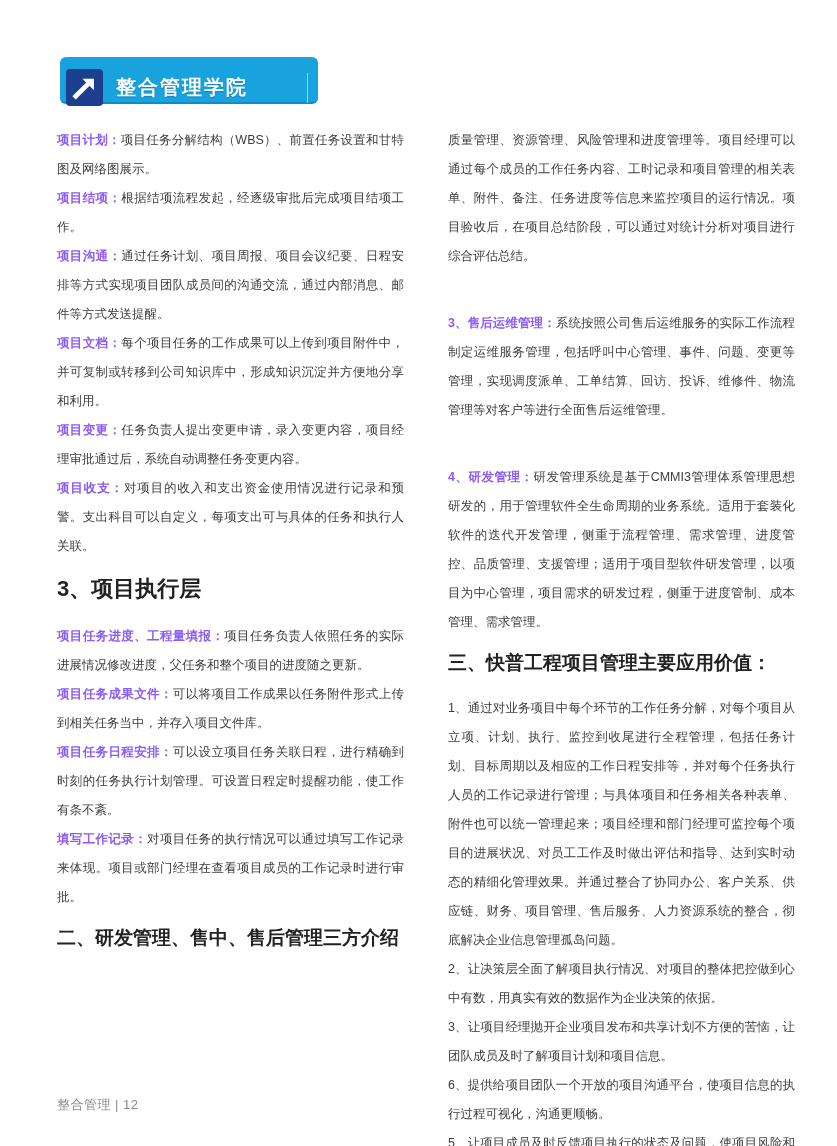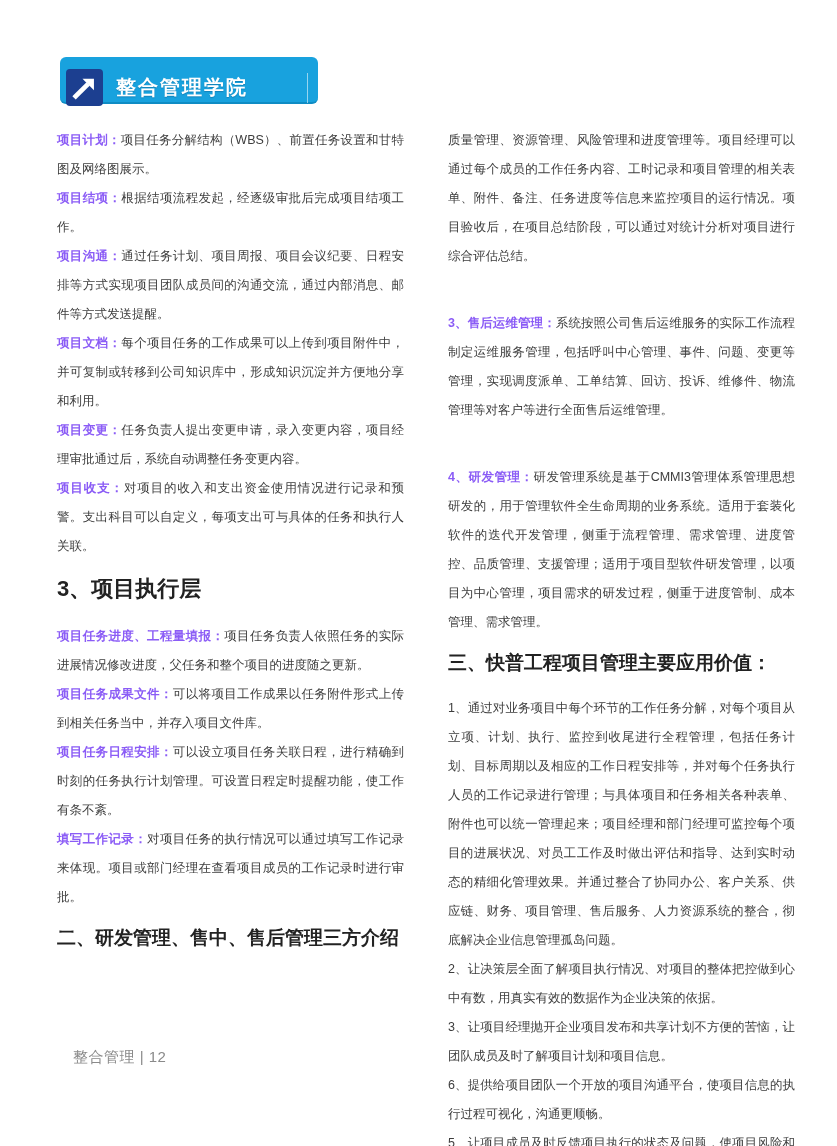--- a/index.html
+++ b/index.html
@@ -82,25 +82,24 @@
     margin: 14px 0 19px 0;
     color: #222222;
     font-weight: 700;
     line-height: 1.25;
     white-space: nowrap;
   }
   
   .footer {
     position: absolute;
     left: 57px;
-    top: 1048px;
-    font-size: 15px;
+    top: 1096px;
+    font-size: 13px;
     color: #8a8a8a;
     letter-spacing: 0.5px;
-    margin-left: 16px;
   }
 </style>
 </head>
 <body>
 
 <div class="page">
 
   <div class="banner">
     <div class="logo-box">
       <svg width="27" height="27" viewBox="0 0 40 40" aria-hidden="true">

